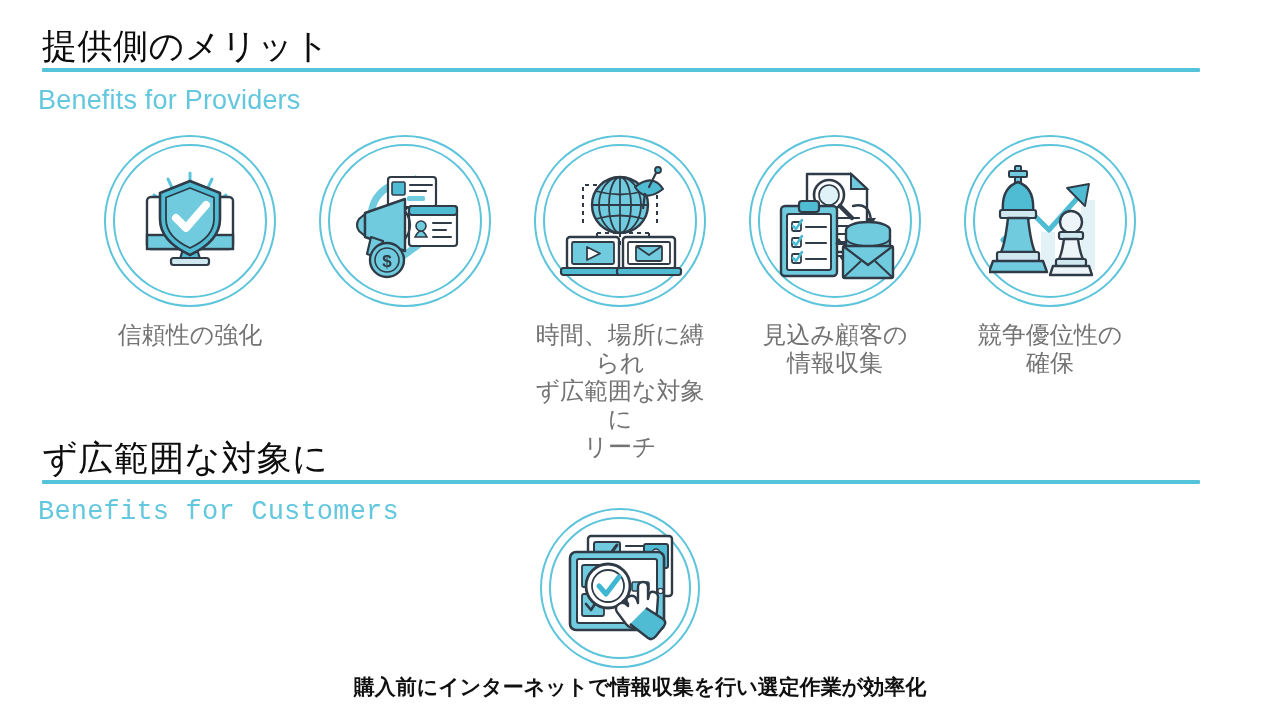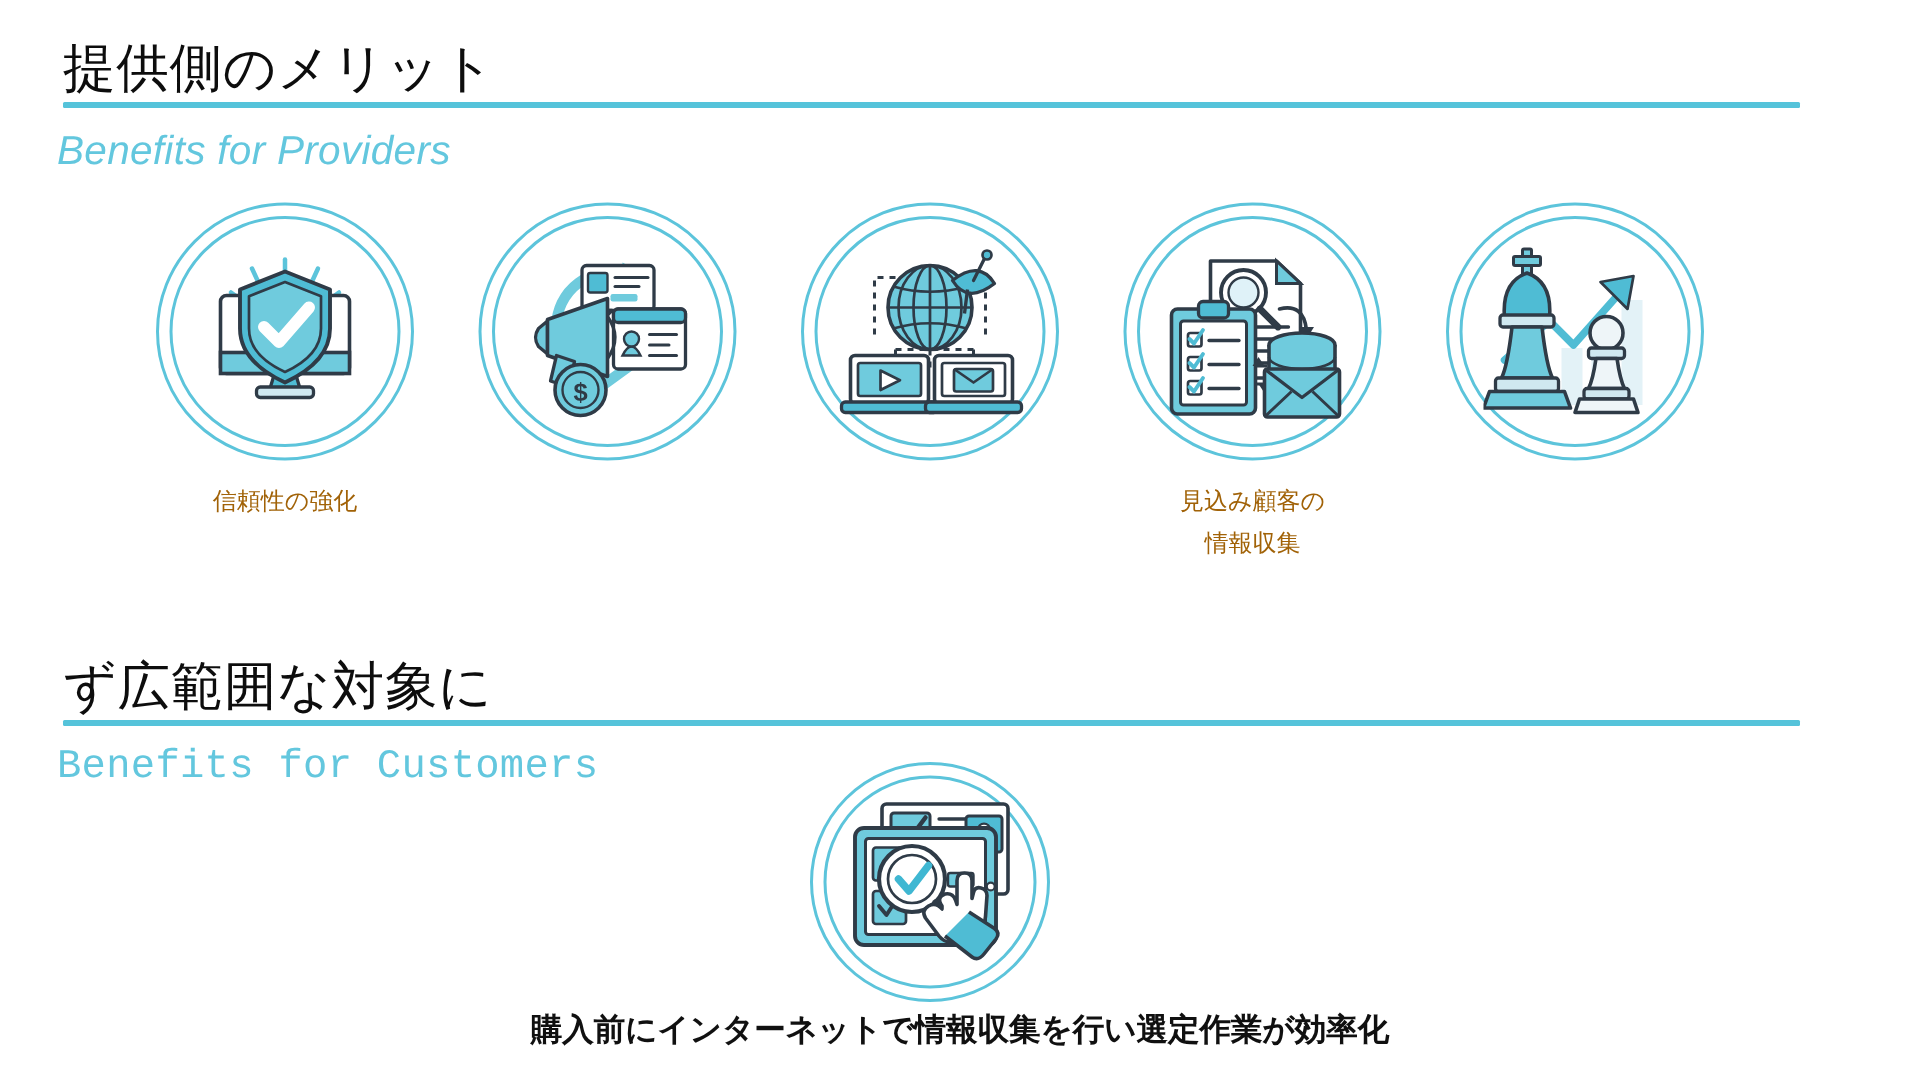--- a/index.html
+++ b/index.html
@@ -73,41 +73,41 @@
     border: 2px solid #5cc4db;
     box-sizing: border-box;
   }
   .ring > svg {
     position: absolute;
     left: 50%;
     top: 50%;
     transform: translate(-50%, -50%);
   }
   .cap {
-    font-size: 16px;
+    font-size: 24px;
     line-height: 28px;
-    color: #a16207;
+    color: #737373;
     margin-top: 14px;
     font-weight: 400;
     white-space: pre-line;
   }
   .cap-wide {
     font-size: 21px;
     line-height: 30px;
     color: #101010;
     white-space: pre-line;
   }
 </style>
 </head>
 <body>
 
 <div class="section" style="top:14px;">
   <div class="sec-title">提供側のメリット</div>
   <div class="sec-rule" style="top:54px;"></div>
-  <div class="sec-sub" style="top:70px;font-style:italic;">Benefits for Providers</div>
+  <div class="sec-sub" style="top:70px;">Benefits for Providers</div>
 </div>
 
 <div class="card" style="left:97px; top:135px; width:186px;">
   <div class="ring" style="width:172px; height:172px;">
     <svg width="120" height="120" viewBox="0 0 120 120">
 
       <g stroke="#5cc4db" stroke-width="3" stroke-linecap="round">
         <line x1="60" y1="12" x2="60" y2="26"></line>
         <line x1="38" y1="18" x2="44" y2="31"></line>
         <line x1="82" y1="18" x2="76" y2="31"></line>
@@ -207,20 +207,23 @@
       <path d="M30 86 L43 92.5 L30 99 Z" fill="#ffffff" stroke="#2f3b47" stroke-width="1.8" stroke-linejoin="round"></path>
       <rect x="4" y="107" width="64" height="7" rx="2.5" fill="#4fbcd4" stroke="#2f3b47" stroke-width="2.2"></rect>
 
       <rect x="66" y="76" width="52" height="32" rx="3" fill="#ffffff" stroke="#2f3b47" stroke-width="2.4"></rect>
       <rect x="71" y="81" width="42" height="22" rx="1.5" fill="#ffffff" stroke="#2f3b47" stroke-width="1.8"></rect>
       <rect x="79" y="85" width="26" height="15" rx="1.5" fill="#6fcbdd" stroke="#2f3b47" stroke-width="1.8"></rect>
       <path d="M79 85 L92 94 L105 85" fill="none" stroke="#2f3b47" stroke-width="1.8" stroke-linejoin="round"></path>
       <rect x="60" y="107" width="64" height="7" rx="2.5" fill="#4fbcd4" stroke="#2f3b47" stroke-width="2.2"></rect>
     </svg>
   </div>
+  <div class="cap">時間、場所に縛られ
+ず広範囲な対象に
+リーチ</div>
 </div>
 
 <div class="card" style="left:742px; top:135px; width:186px;text-align:center;">
   <div class="ring" style="width:172px; height:172px;">
     <svg width="124" height="118" viewBox="0 0 124 118">
 
       <path d="M34 12 L78 12 L94 27 L94 90 L34 90 Z" fill="#ffffff" stroke="#2f3b47" stroke-width="2.4" stroke-linejoin="round"></path>
       <path d="M78 12 L78 27 L94 27 Z" fill="#6fcbdd" stroke="#2f3b47" stroke-width="2"></path>
       <g stroke="#2f3b47" stroke-width="2.2" stroke-linecap="round">
         <line x1="42" y1="56" x2="86" y2="56"></line>
@@ -290,20 +293,22 @@
       <rect x="8" y="92" width="42" height="9" rx="2" fill="#cfe8f0" stroke="#2f3b47" stroke-width="2.2"></rect>
       <path d="M4 101 L54 101 L58 112 L0 112 Z" fill="#6fcbdd" stroke="#2f3b47" stroke-width="2.4" stroke-linejoin="round"></path>
 
       <circle cx="82" cy="62" r="11" fill="#eef5f8" stroke="#2f3b47" stroke-width="2.4"></circle>
       <rect x="70" y="72" width="24" height="7" rx="2" fill="#cfe8f0" stroke="#2f3b47" stroke-width="2.2"></rect>
       <path d="M75 79 q-2 14 -5 20 L94 99 q-3 -6 -5 -20 Z" fill="#eef5f8" stroke="#2f3b47" stroke-width="2.4" stroke-linejoin="round"></path>
       <rect x="67" y="99" width="30" height="7" rx="2" fill="#cfe8f0" stroke="#2f3b47" stroke-width="2.2"></rect>
       <path d="M64 106 L100 106 L103 115 L61 115 Z" fill="#eef5f8" stroke="#2f3b47" stroke-width="2.4" stroke-linejoin="round"></path>
     </svg>
   </div>
+  <div class="cap">競争優位性の
+確保</div>
 </div>
 
 <div class="section" style="top:426px;">
   <div class="sec-title">ず広範囲な対象に</div>
   <div class="sec-rule" style="top:54px;"></div>
   <div class="sec-sub" style="top:70px;font-family:Liberation Mono, monospace;">Benefits for Customers</div>
 </div>
 
 <div class="card" style="left:527px; top:508px; width:186px;">
   <div class="ring" style="width:160px; height:160px;">

